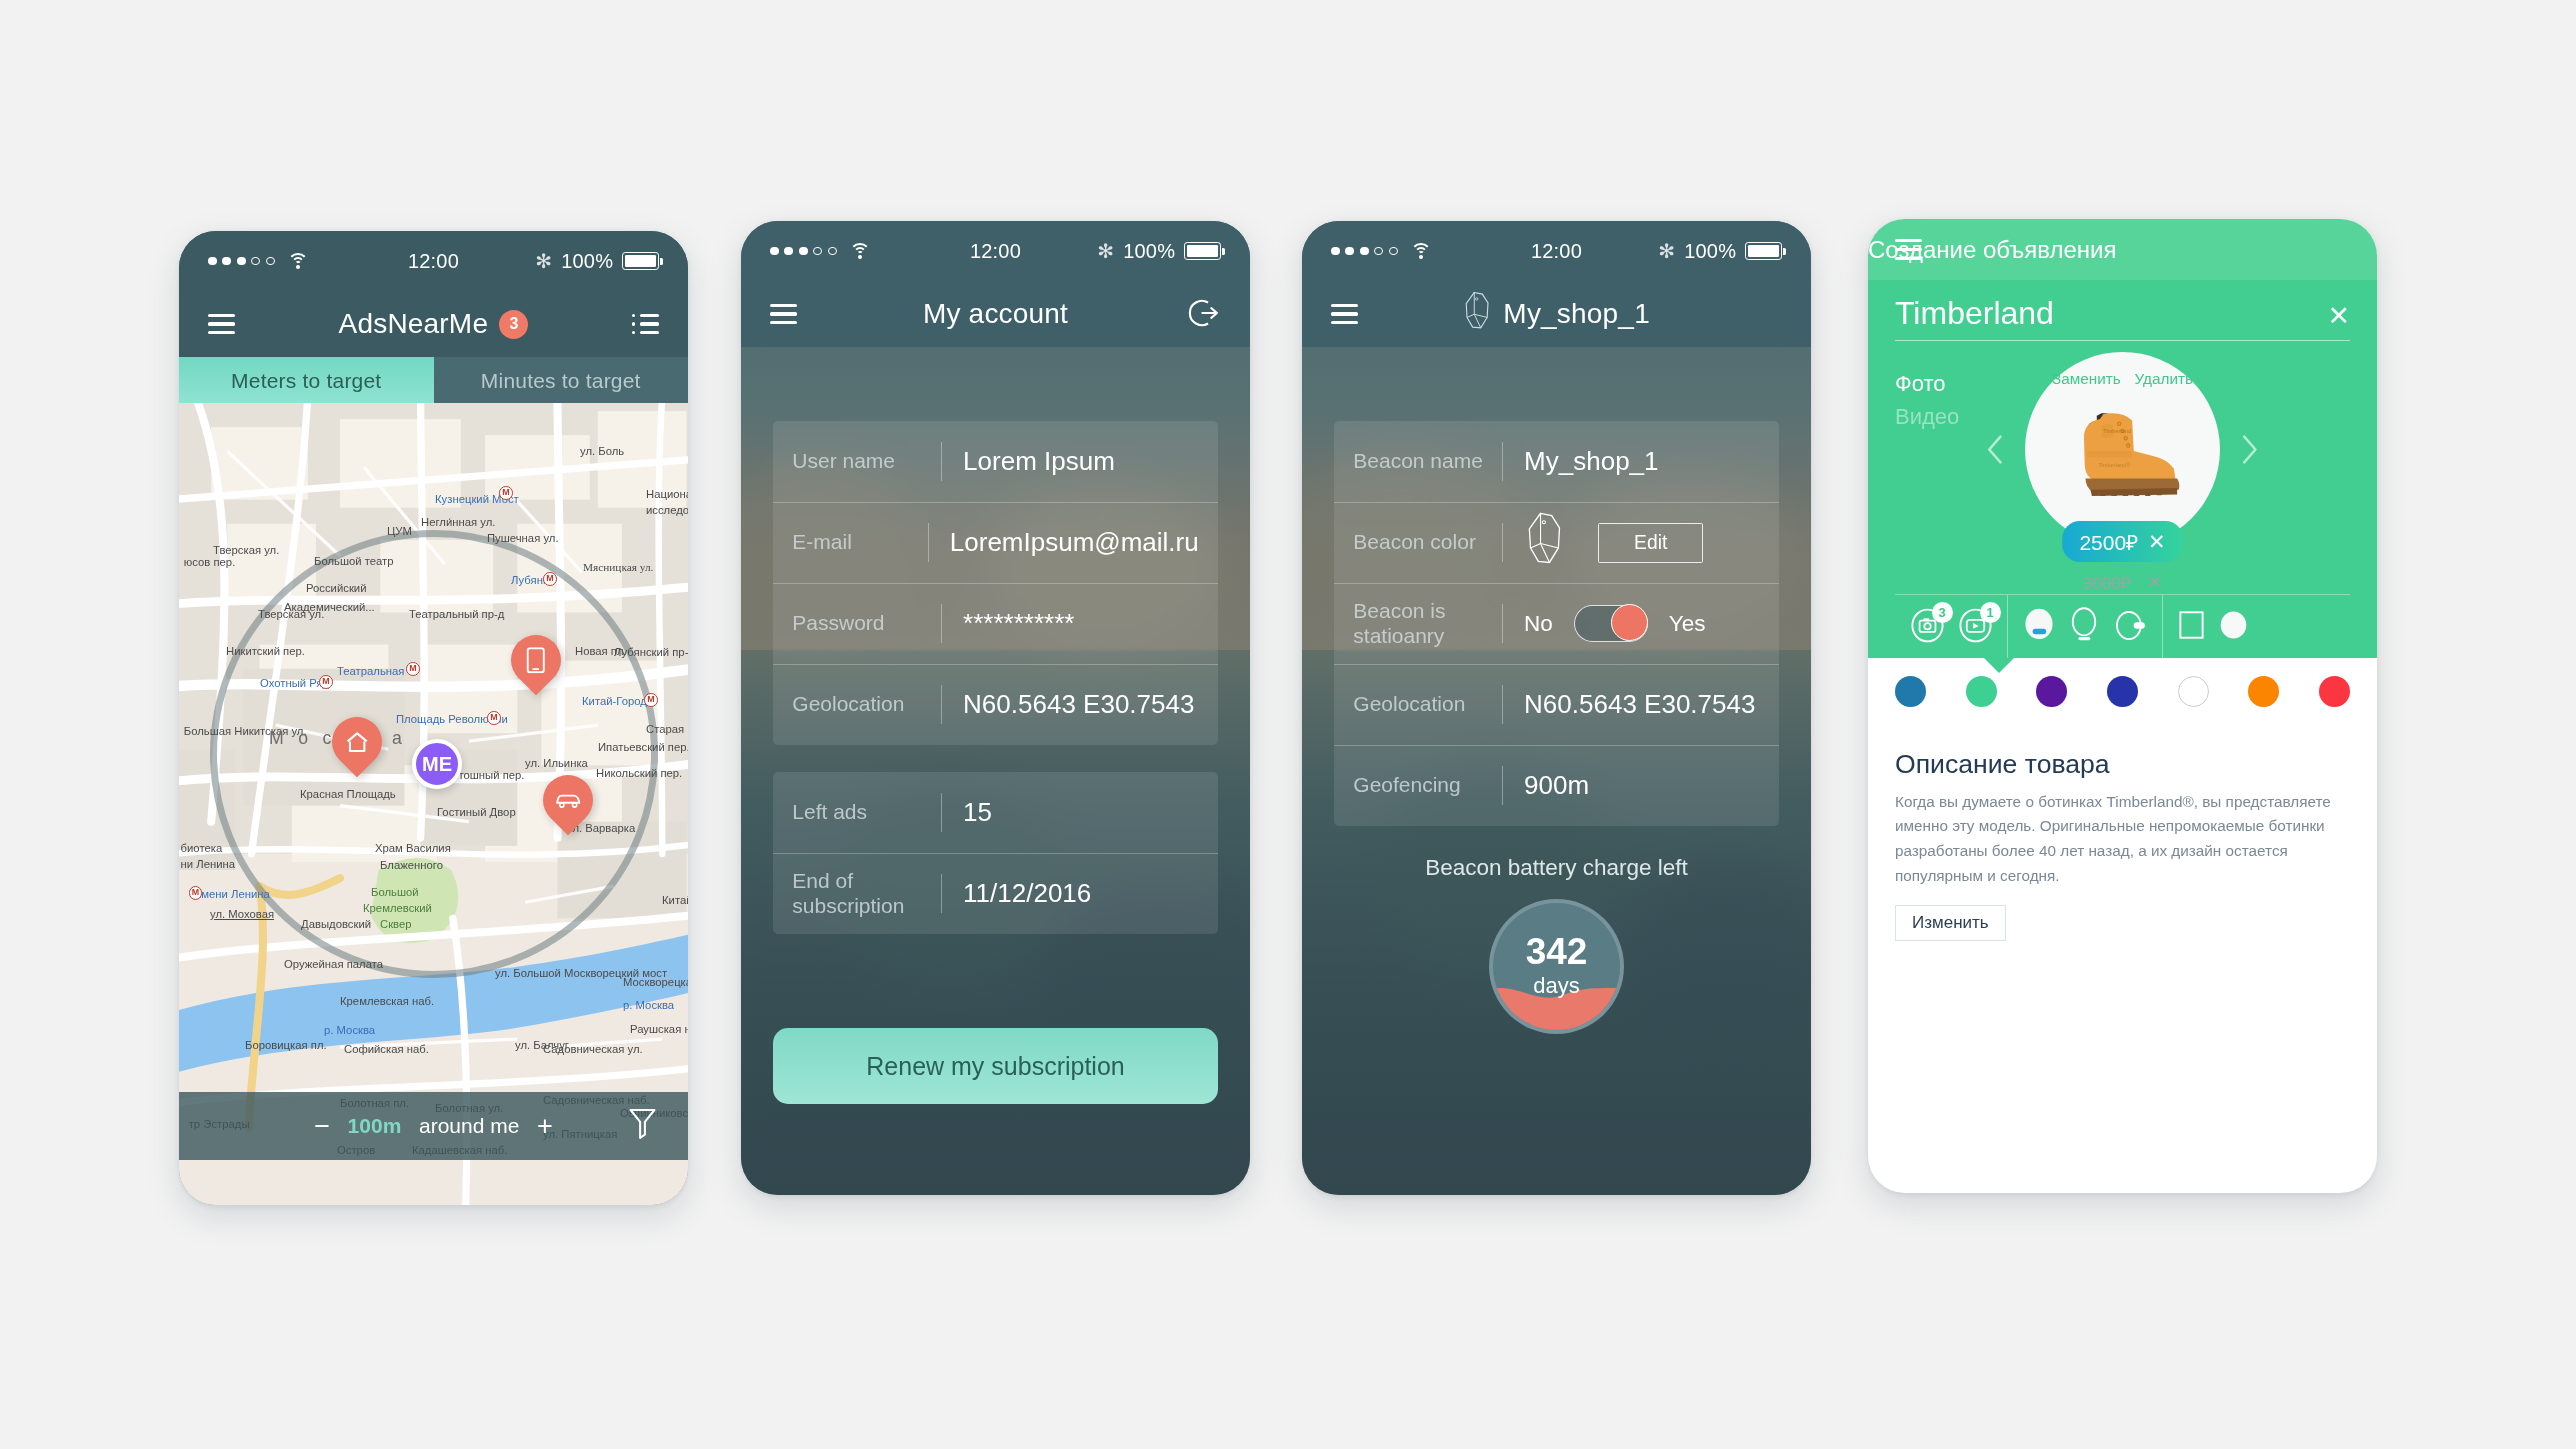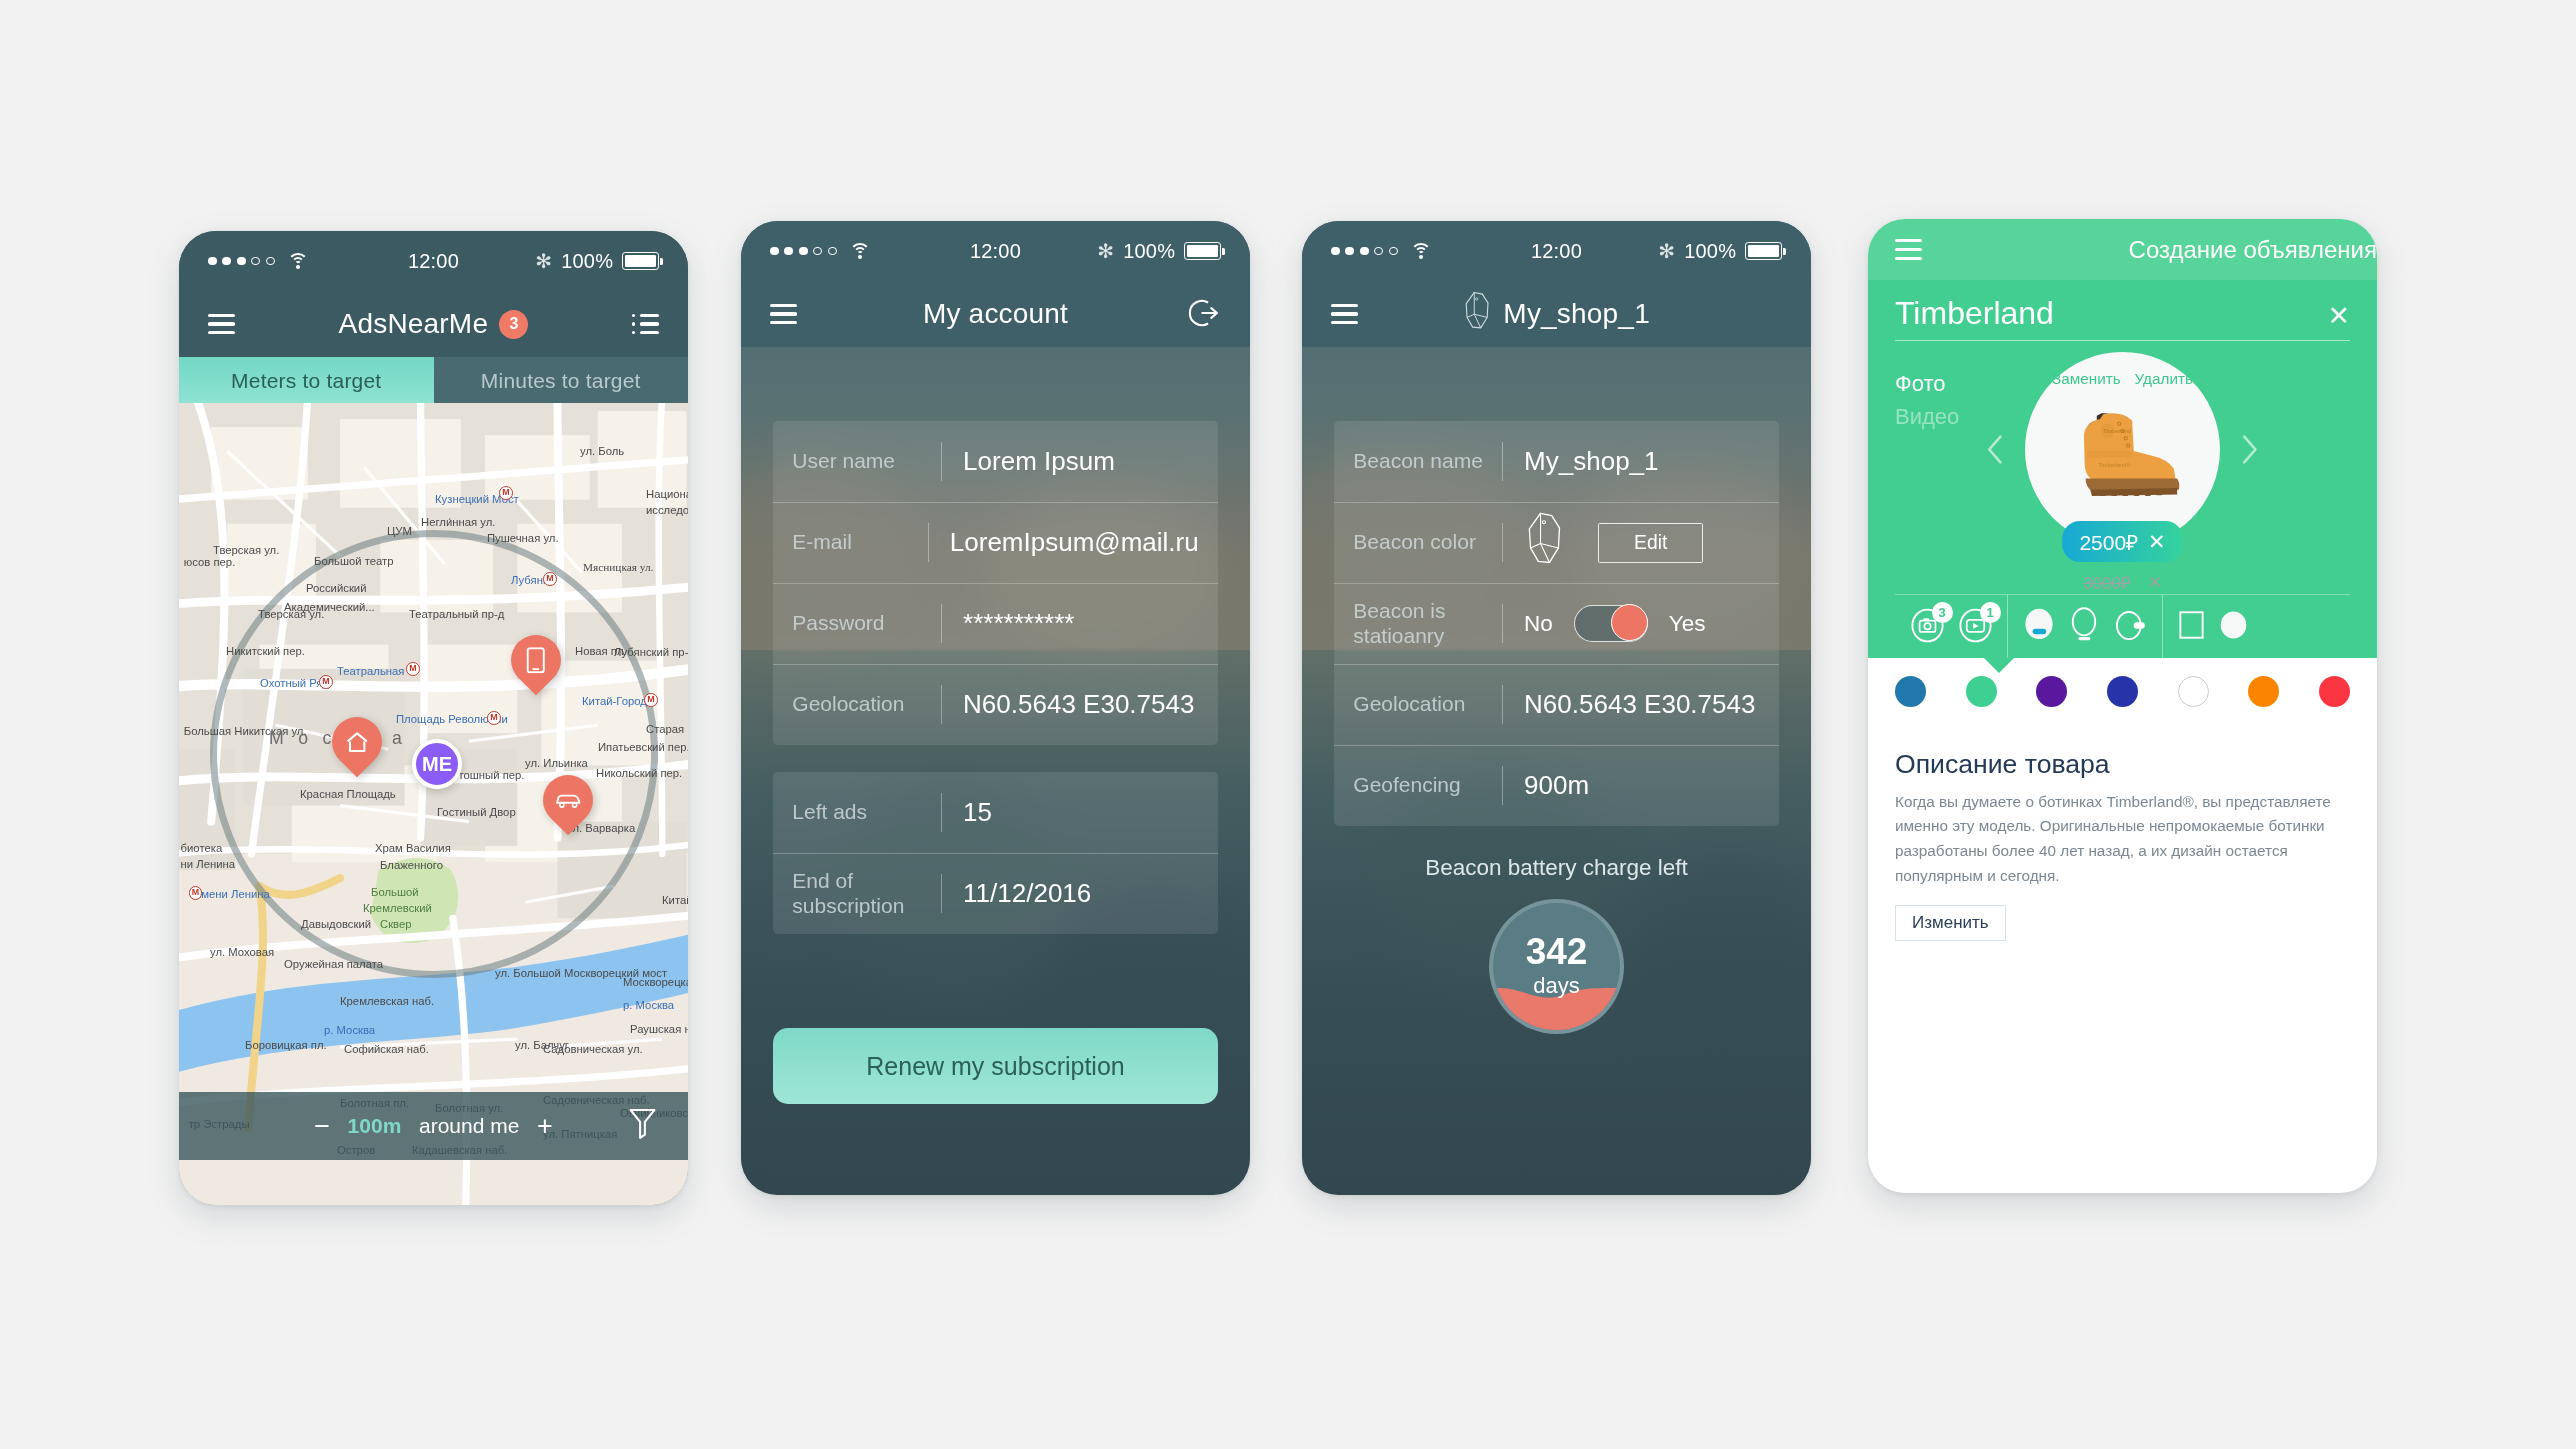--- a/index.html
+++ b/index.html
@@ -199,21 +199,21 @@
     background: #5a7c85; position: relative; overflow: hidden;
     display: flex; flex-direction: column; align-items: center; justify-content: center;
   }
   .gauge .wave { position:absolute; left:-10%; bottom:-4.8px; width:120%; height: 50%; }
   .gauge .num { position: relative; color: #fff; font-size: 37px; font-weight: 700; line-height: 1; }
   .gauge .unit { position: relative; color: #fff; font-size: 22px; margin-top: 3.2px; }
 
   
   #phone4 { left: 1868px; top: 219px; background: #fff; }
   .g-head { background: #57d49a; height: 61px; display: flex; align-items: center; padding: 0 27px; color: #fff; position: relative; }
-  .g-head .t { position:absolute; left:0; right:0; text-align:right; font-size: 24px; }
+  .g-head .t { position:absolute; left:0; right:0; text-align:left; font-size: 24px; }
   .g-body { background: #42cd91; padding: 0 27px 0 27px; position: relative; }
   .brandrow { display: flex; align-items: flex-end; padding-top: 14.5px; }
   .brandrow .name { color: #fff; font-size: 32px; flex: 1; }
   .brandrow .x { color: #fff; font-size: 27px; cursor: pointer; opacity:.95; }
   .brand-underline { height: 1.6px; background: rgba(255,255,255,.55); margin-top: 8px; }
   .media-col { position: absolute; left: 27px; top: 87px; }
   .media-col div { font-size: 22px; line-height: 1.5; }
   .media-col .on { color: #fff; }
   .media-col .off { color: rgba(255,255,255,.45); }
   .photo-disc {
@@ -421,21 +421,21 @@
             <div class="map-label " style="left: 336px; top: 636px;">ул. Балчуг</div>
             <div class="map-label " style="left: 316px; top: 564px;">ул. Большой Москворецкий мост</div>
             <div class="map-label " style="left: 256px; top: 699px;">Болотная ул.</div>
             <div class="map-label " style="left: 161px; top: 694px;">Болотная пл.</div>
             <div class="map-label " style="left: 364px; top: 691px;">Садовническая наб.</div>
             <div class="map-label " style="left: 441px; top: 704px;">Овчинниковская наб.</div>
             <div class="map-label " style="left: 364px; top: 725px;">ул. Пятницкая</div>
             <div class="map-label " style="left: 9.7px; top: 715px;">тр Эстрады</div>
             <div class="map-label " style="left: 158px; top: 741px;">Остров</div>
             <div class="map-label " style="left: 233px; top: 741px;">Кадашевская наб.</div>
-            <div class="map-label " style="left: 31px; top: 543px;">ул. Моховая</div>
+            <div class="map-label " style="left: 31px; top: 505px; text-decoration: underline;">ул. Моховая</div>
             <div class="map-label " style="left: 66px; top: 636px;">Боровицкая пл.</div>
             <div class="map-label " style="left: 34px; top: 141px;">Тверская ул.</div>
             <div class="map-label " style="left: 79px; top: 205px;">Тверская ул.</div>
             <div class="map-label " style="left: 47px; top: 242px;">Никитский пер.</div>
             <div class="map-label " style="left: 4.8px; top: 322px;">Большая Никитская ул.</div>
             <div class="map-label " style="left: 242px; top: 113px;">Негли́нная ул.</div>
             <div class="map-label " style="left: 483px; top: 491px;">Китайгородский</div>
             <div class="map-label " style="left: 419px; top: 338px;">Ипатьевский пер.</div>
             <div class="map-label " style="left: 4.8px; top: 153px;">юсов пер.</div>
             <div class="map-label " style="left: 401px; top: 42px;">ул. Боль</div>

